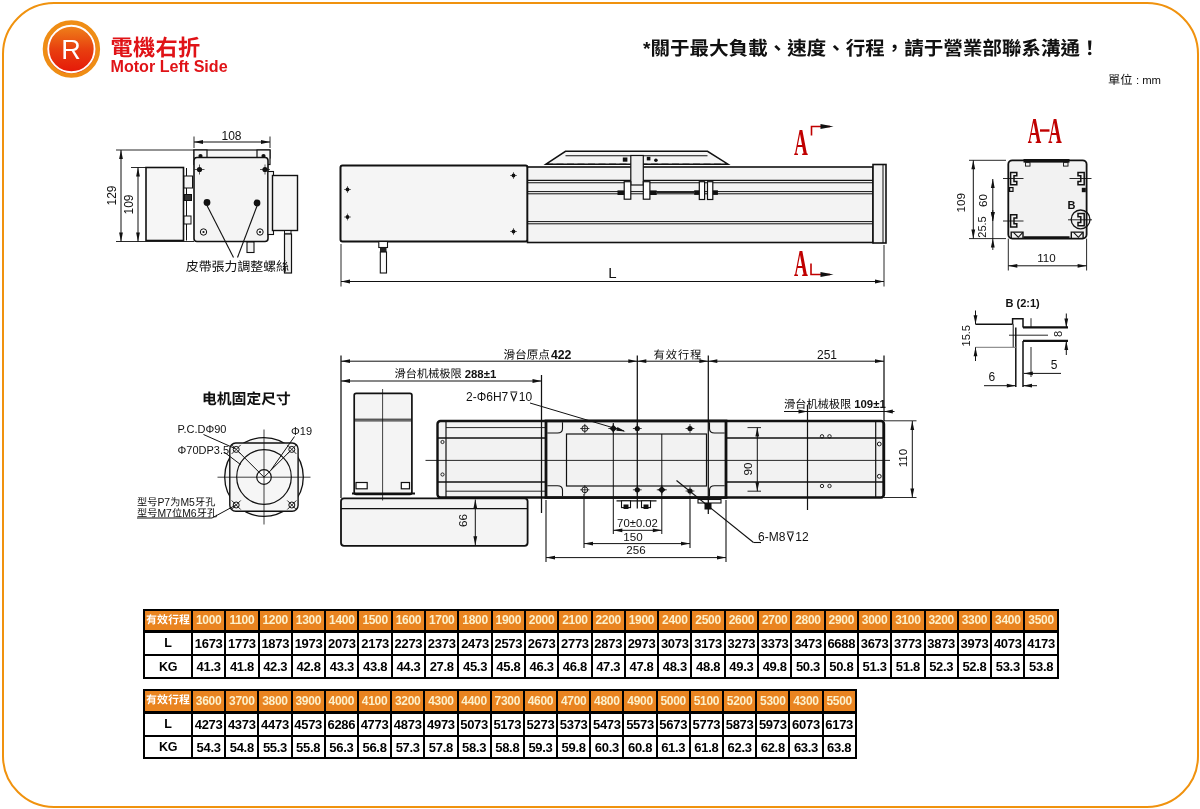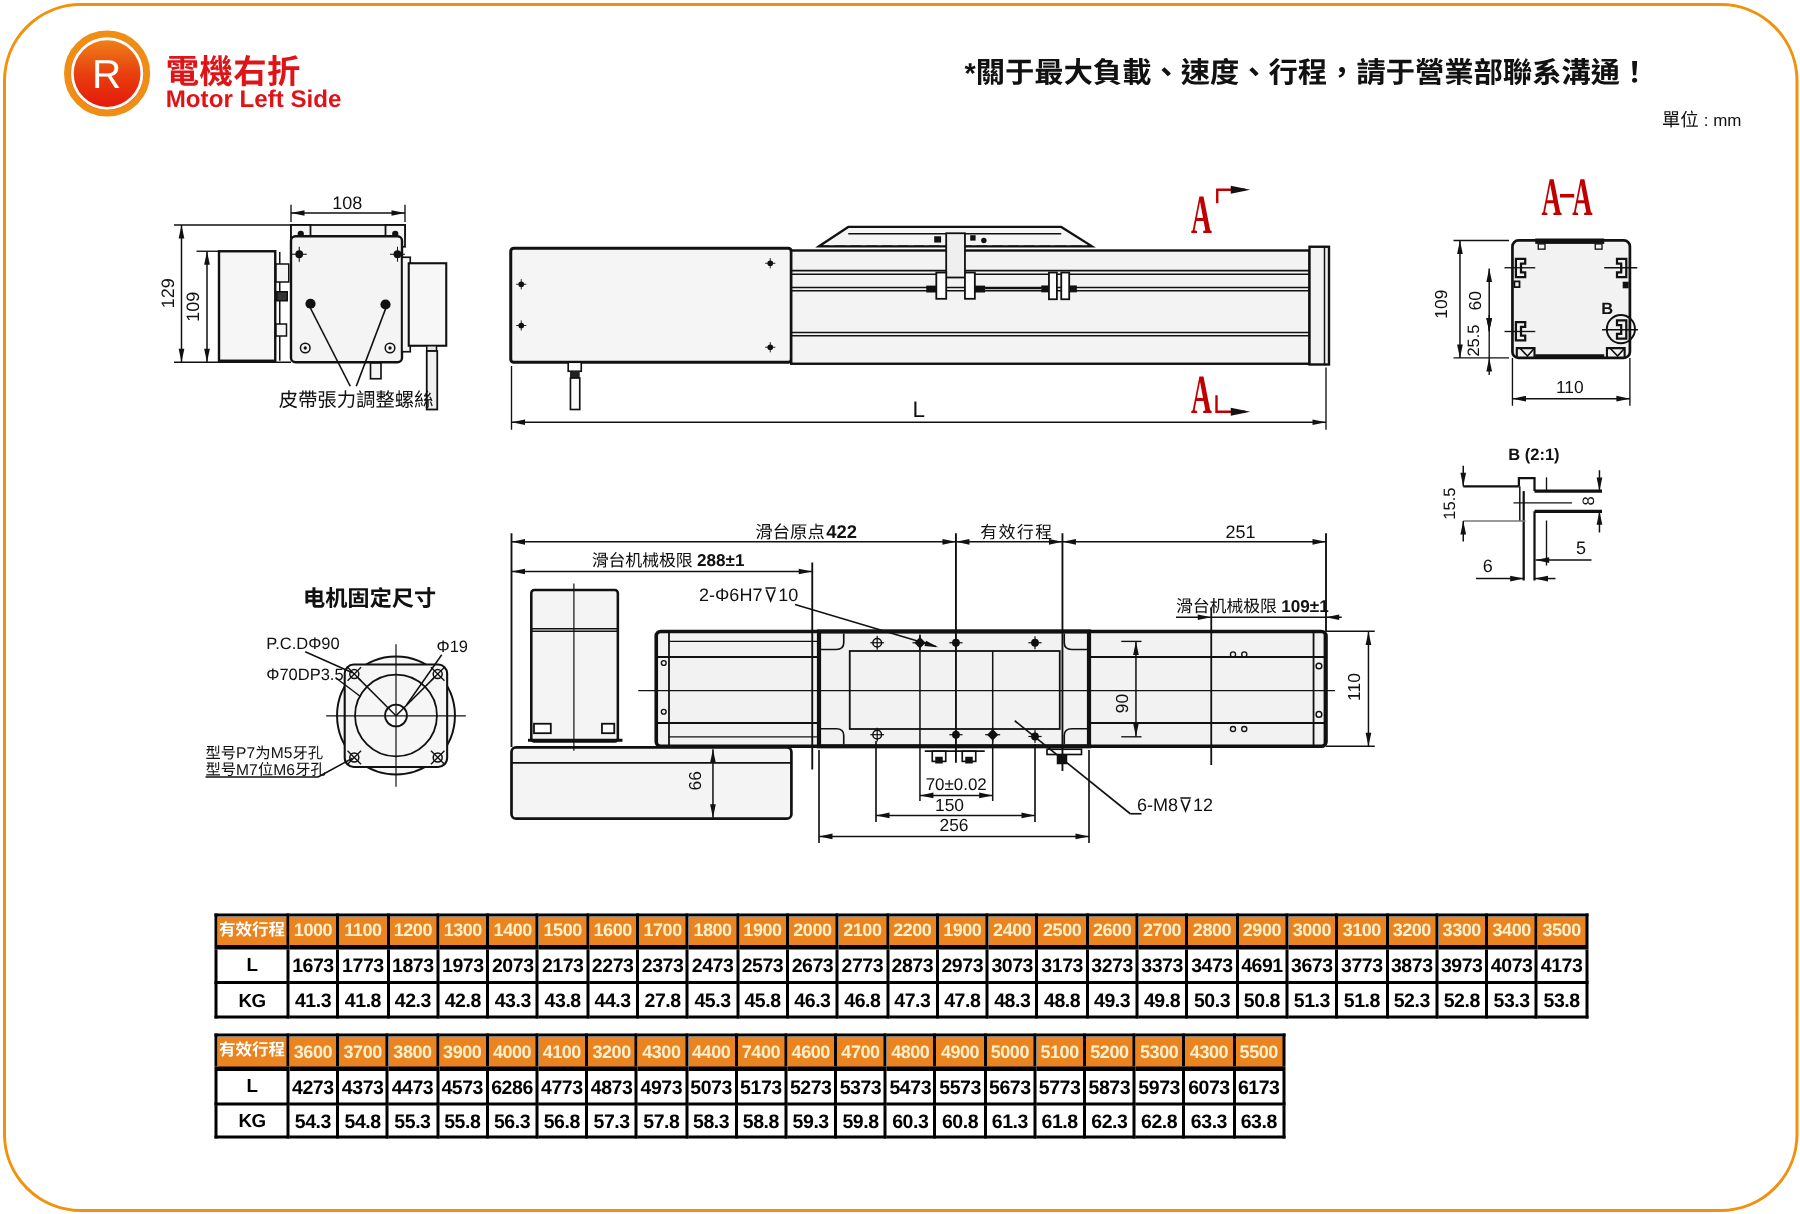--- a/index.html
+++ b/index.html
@@ -458,21 +458,21 @@
           <td>2573</td>
           <td>2673</td>
           <td>2773</td>
           <td>2873</td>
           <td>2973</td>
           <td>3073</td>
           <td>3173</td>
           <td>3273</td>
           <td>3373</td>
           <td>3473</td>
-          <td>4691</td>
+          <td>6688</td>
           <td>3673</td>
           <td>3773</td>
           <td>3873</td>
           <td>3973</td>
           <td>4073</td>
           <td>4173</td>
         </tr>
         <tr style="height:23px">
           <td class="rh">KG</td>
           <td>41.3</td>
@@ -535,21 +535,21 @@
             </svg></td>
           <td>3600</td>
           <td>3700</td>
           <td>3800</td>
           <td>3900</td>
           <td>4000</td>
           <td>4100</td>
           <td>3200</td>
           <td>4300</td>
           <td>4400</td>
-          <td>7400</td>
+          <td>7300</td>
           <td>4600</td>
           <td>4700</td>
           <td>4800</td>
           <td>4900</td>
           <td>5000</td>
           <td>5100</td>
           <td>5200</td>
           <td>5300</td>
           <td>4300</td>
           <td>5500</td>

